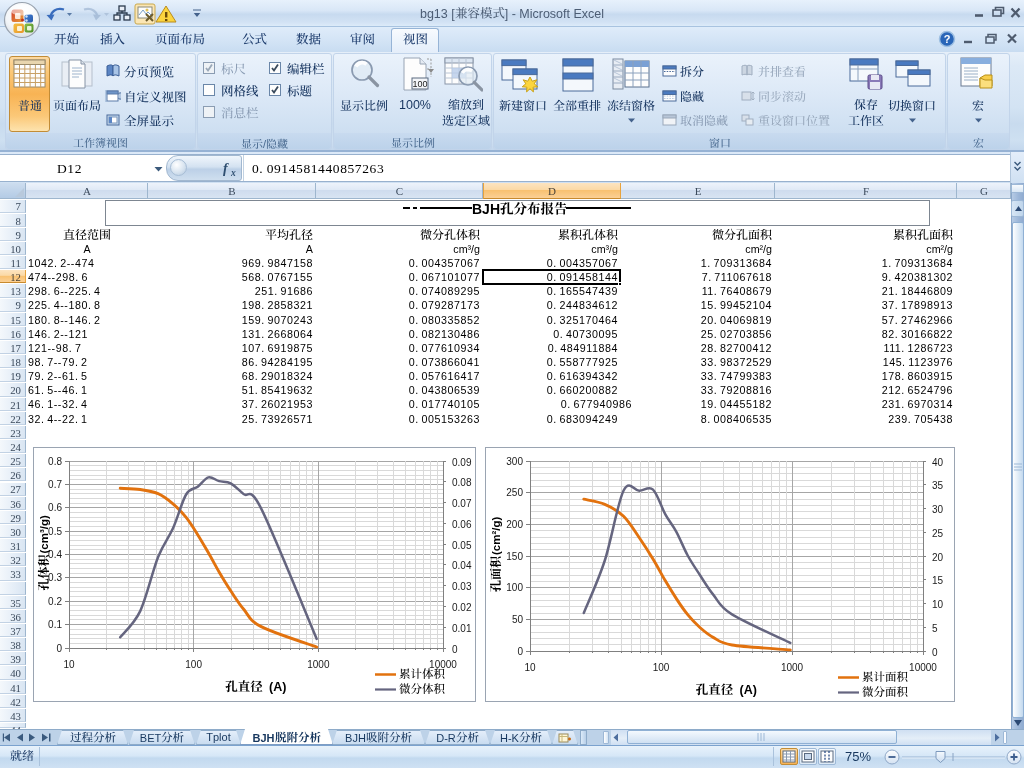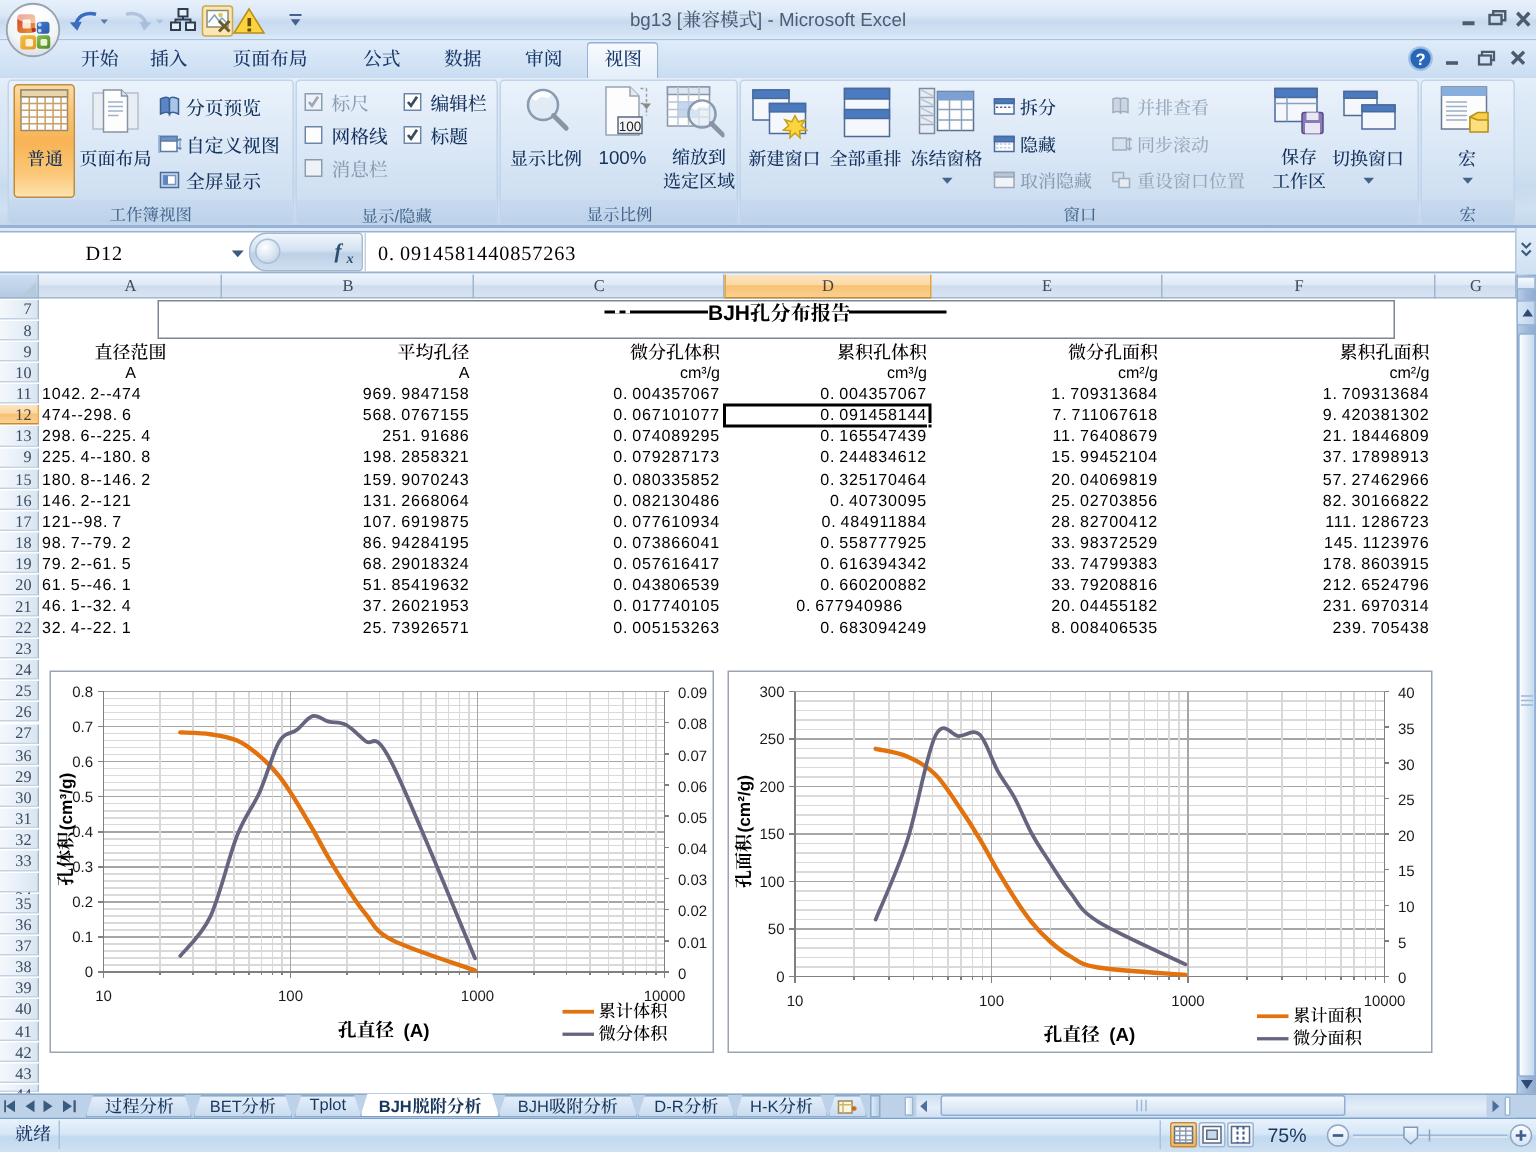--- a/index.html
+++ b/index.html
@@ -808,22 +808,22 @@
 <div class="tx" style="right:71px;top:370.135px;font:normal 10.7px 'Liberation Sans',sans-serif;color:#000;letter-spacing:0.55px">178. 8603915</div>
 <div class="tx" style="left:28px;top:384.285px;font:normal 10.7px 'Liberation Sans',sans-serif;color:#000;letter-spacing:0.55px">61. 5--46. 1</div>
 <div class="tx" style="right:711px;top:384.285px;font:normal 10.7px 'Liberation Sans',sans-serif;color:#000;letter-spacing:0.55px">51. 85419632</div>
 <div class="tx" style="right:544px;top:384.285px;font:normal 10.7px 'Liberation Sans',sans-serif;color:#000;letter-spacing:0.55px">0. 043806539</div>
 <div class="tx" style="right:406px;top:384.285px;font:normal 10.7px 'Liberation Sans',sans-serif;color:#000;letter-spacing:0.55px">0. 660200882</div>
 <div class="tx" style="right:252px;top:384.285px;font:normal 10.7px 'Liberation Sans',sans-serif;color:#000;letter-spacing:0.55px">33. 79208816</div>
 <div class="tx" style="right:71px;top:384.285px;font:normal 10.7px 'Liberation Sans',sans-serif;color:#000;letter-spacing:0.55px">212. 6524796</div>
 <div class="tx" style="left:28px;top:398.435px;font:normal 10.7px 'Liberation Sans',sans-serif;color:#000;letter-spacing:0.55px">46. 1--32. 4</div>
 <div class="tx" style="right:711px;top:398.435px;font:normal 10.7px 'Liberation Sans',sans-serif;color:#000;letter-spacing:0.55px">37. 26021953</div>
 <div class="tx" style="right:544px;top:398.435px;font:normal 10.7px 'Liberation Sans',sans-serif;color:#000;letter-spacing:0.55px">0. 017740105</div>
-<div class="tx" style="right:422px;top:398.435px;font:normal 10.7px 'Liberation Sans',sans-serif;color:#000;letter-spacing:0.55px">0. 677940986</div>
-<div class="tx" style="right:252px;top:398.435px;font:normal 10.7px 'Liberation Sans',sans-serif;color:#000;letter-spacing:0.55px">20. 04455182</div>
+<div class="tx" style="right:392px;top:398.435px;font:normal 10.7px 'Liberation Sans',sans-serif;color:#000;letter-spacing:0.55px">0. 677940986</div>
+<div class="tx" style="right:252px;top:398.435px;font:normal 10.7px 'Liberation Sans',sans-serif;color:#000;letter-spacing:0.55px">19. 04455182</div>
 <div class="tx" style="right:71px;top:398.435px;font:normal 10.7px 'Liberation Sans',sans-serif;color:#000;letter-spacing:0.55px">231. 6970314</div>
 <div class="tx" style="left:28px;top:412.585px;font:normal 10.7px 'Liberation Sans',sans-serif;color:#000;letter-spacing:0.55px">32. 4--22. 1</div>
 <div class="tx" style="right:711px;top:412.585px;font:normal 10.7px 'Liberation Sans',sans-serif;color:#000;letter-spacing:0.55px">25. 73926571</div>
 <div class="tx" style="right:544px;top:412.585px;font:normal 10.7px 'Liberation Sans',sans-serif;color:#000;letter-spacing:0.55px">0. 005153263</div>
 <div class="tx" style="right:406px;top:412.585px;font:normal 10.7px 'Liberation Sans',sans-serif;color:#000;letter-spacing:0.55px">0. 683094249</div>
 <div class="tx" style="right:252px;top:412.585px;font:normal 10.7px 'Liberation Sans',sans-serif;color:#000;letter-spacing:0.55px">8. 008406535</div>
 <div class="tx" style="right:71px;top:412.585px;font:normal 10.7px 'Liberation Sans',sans-serif;color:#000;letter-spacing:0.55px">239. 705438</div>
 <div class="abs" style="left:482px;top:269.25px;width:139px;height:16.15px;border:2px solid #000"></div>
 <div class="abs" style="left:618px;top:282.4px;width:4px;height:4px;background:#000;border:1px solid #fff"></div>
 <svg class="abs" style="left:33px;top:447px;overflow:visible" width="443" height="255" viewBox="0 0 443 255">

